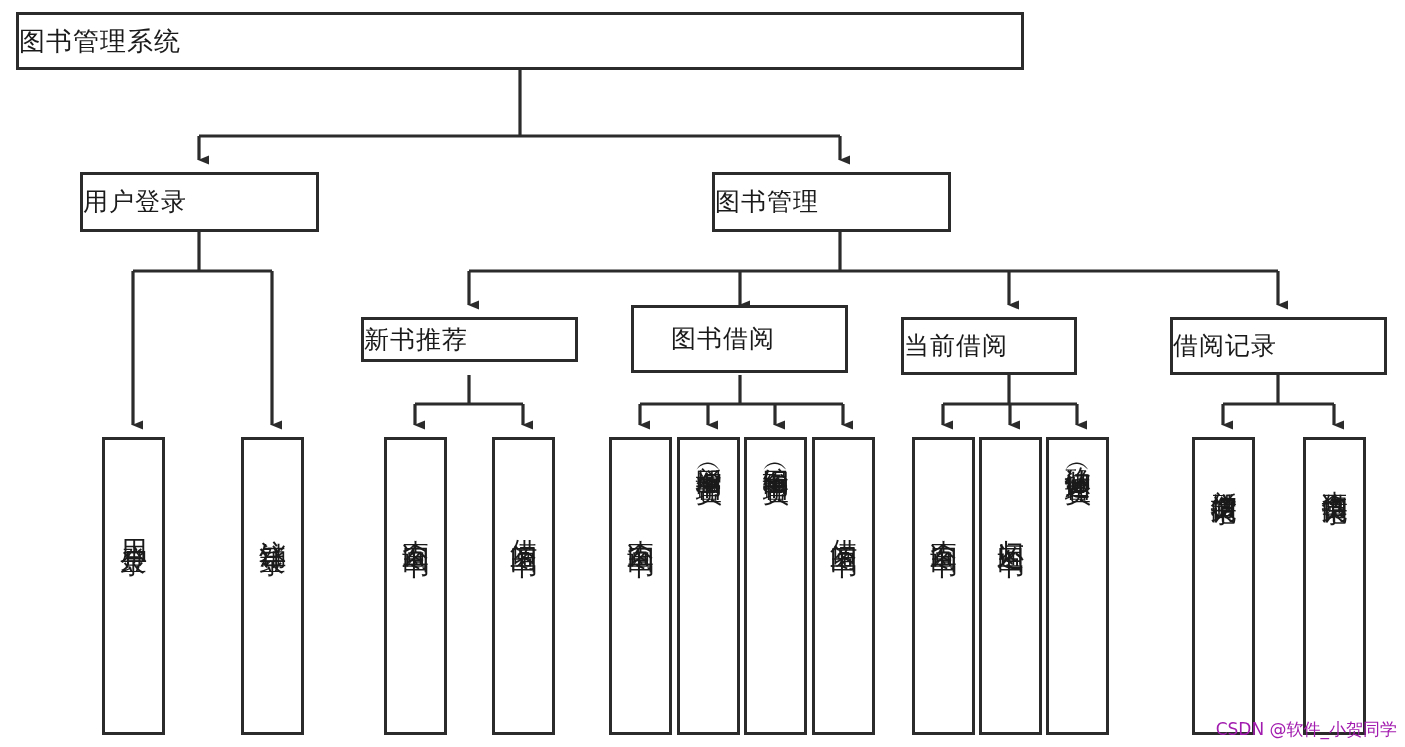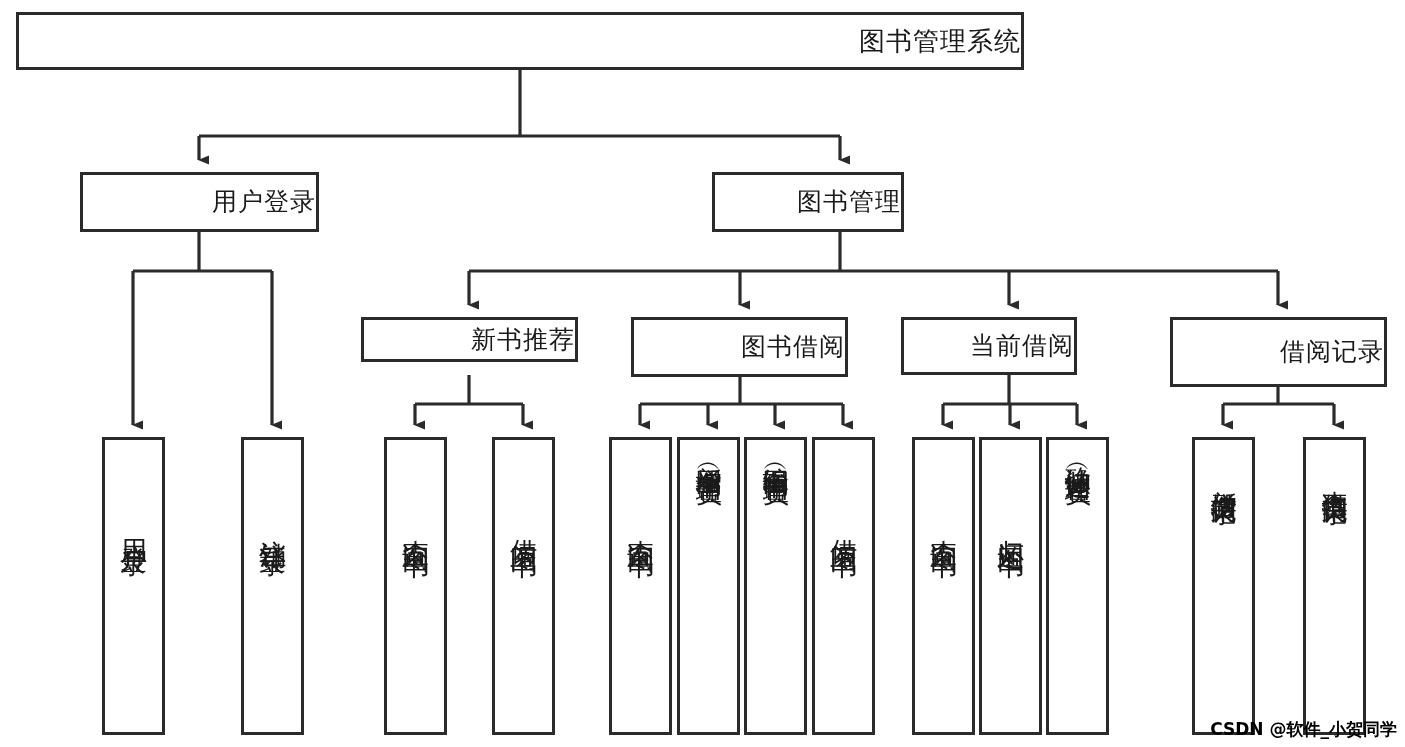--- a/index.html
+++ b/index.html
@@ -26,21 +26,21 @@
     height: 747px;
     pointer-events: none;
   }
   .node {
     position: absolute;
     box-sizing: border-box;
     border: 3px solid #2b2b2b;
     background: #ffffff;
     display: flex;
     align-items: center;
-    justify-content: flex-end;
+    justify-content: flex-start;
     color: #1a1a1a;
   }
   .node-label {
     display: block;
     text-align: center;
     line-height: 1.18;
     white-space: nowrap;
   }
   
   .node.horiz .node-label {
@@ -66,24 +66,23 @@
   }
   .node.vert.tall .node-label {
     font-size: 26px;
     letter-spacing: 2px;
   }
   #watermark {
     position: absolute;
     right: 8px;
     bottom: 6px;
     font-size: 17px;
-    color: #000000;
+    color: #a21caf;
     white-space: nowrap;
     user-select: none;
-    font-weight: bold;
   }
 </style>
 </head>
 <body>
 
 <div id="diagram-canvas">
 
   <svg id="edge-layer" viewBox="0 0 1405 747" width="1405" height="747">
     <defs>
       <marker id="arrowhead" markerWidth="10" markerHeight="11" refX="4.6" refY="10" orient="auto" markerUnits="userSpaceOnUse">
@@ -135,37 +134,37 @@
   </svg>
 
   <div class="node horiz root" style="left:16px; top:12px; width:1008px; height:58px;">
     <span class="node-label">图书管理系统</span>
   </div>
 
   <div class="node horiz" style="left:80px; top:172px; width:239px; height:60px;">
     <span class="node-label">用户登录</span>
   </div>
 
-  <div class="node horiz" style="left:712px; top:172px; width:192px; height:60px;">
+  <div class="node horiz" style="left:712px; top:172px; width:239px; height:60px;">
     <span class="node-label">图书管理</span>
   </div>
 
   <div class="node horiz" style="left:361px; top:317px; width:217px; height:45px;">
     <span class="node-label">新书推荐</span>
   </div>
 
-  <div class="node horiz" style="left:631px; top:317px; width:217px; height:60px;">
+  <div class="node horiz" style="left:631px; top:305px; width:217px; height:68px;padding-left:37px;">
     <span class="node-label">图书借阅</span>
   </div>
 
   <div class="node horiz" style="left:901px; top:317px; width:176px; height:58px;">
     <span class="node-label">当前借阅</span>
   </div>
 
-  <div class="node horiz" style="left:1170px; top:317px; width:217px; height:70px;">
+  <div class="node horiz" style="left:1170px; top:317px; width:217px; height:58px;">
     <span class="node-label">借阅记录</span>
   </div>
 
   <div class="node vert" style="left:102px; top:437px; width:63px; height:298px; padding-top:78px;">
     <span class="node-label">用户登录</span>
   </div>
 
   <div class="node vert" style="left:241px; top:437px; width:63px; height:298px; padding-top:78px;">
     <span class="node-label">注销登录</span>
   </div>

